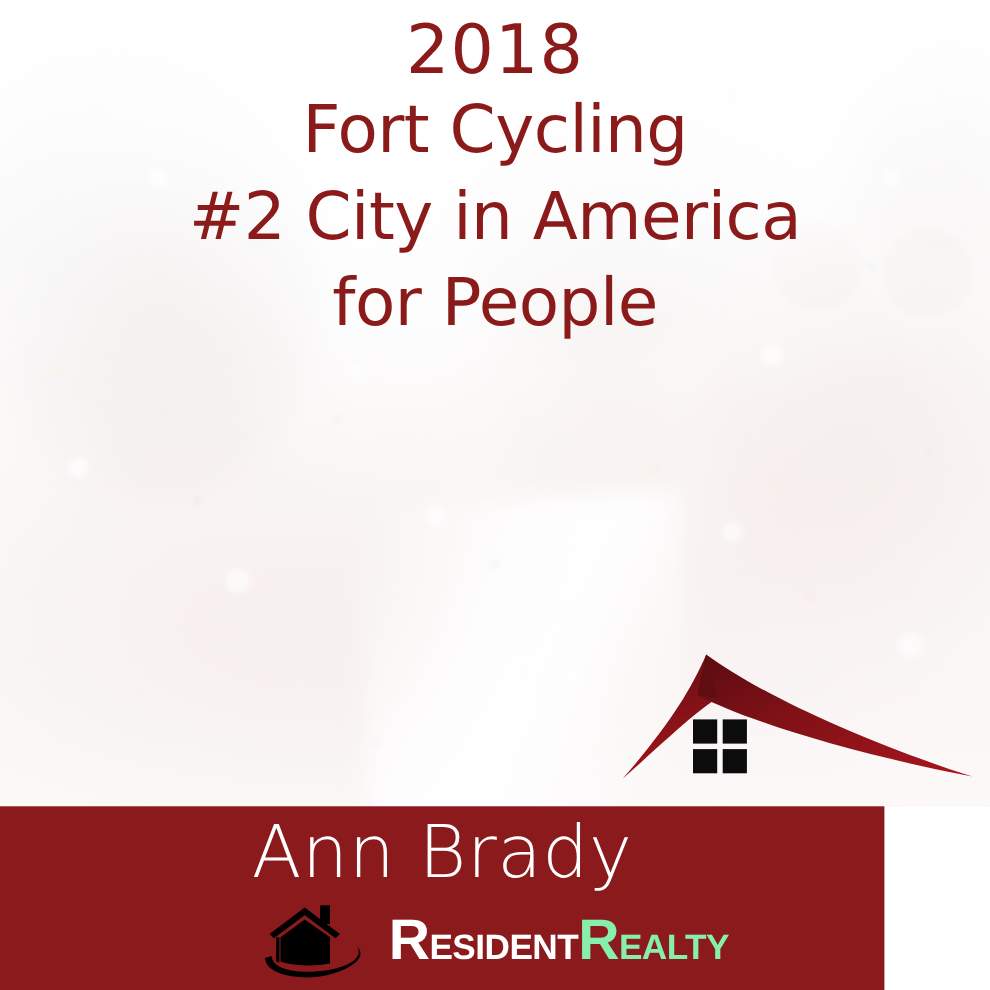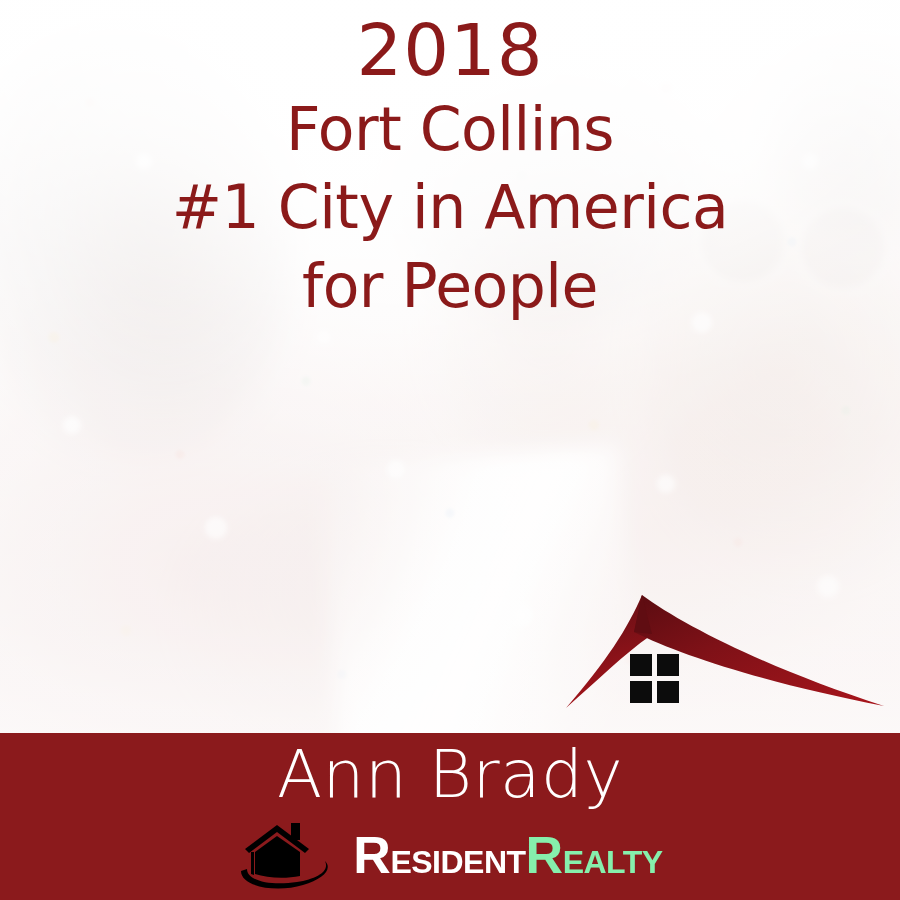--- a/index.html
+++ b/index.html
@@ -169,21 +169,21 @@
     left: 0; top: 0;
     width: 900px;
     text-align: center;
     color: #8b1a1a;
   }
 
   .year {
     margin: 0;
     padding-top: 12px;
     font-family: "DejaVu Sans", sans-serif;
-    font-size: 72px;
+    font-size: 62px;
     font-weight: 400;
     line-height: 1.08;
     letter-spacing: 1px;
   }
 
   .lines {
     margin: 0;
     padding: 0;
     list-style: none;
   }
@@ -203,21 +203,21 @@
     top: 580px;
     width: 342px;
     height: 140px;
   }
 
   
   .banner {
     position: absolute;
     left: 0;
     top: 733px;
-    width: 900px;
+    width: 804px;
     height: 167px;
     background: #8b1a1c;
   }
 
   .agent-name {
     margin: 0;
     padding-top: 6px;
     text-align: center;
     color: #ffffff;
     font-family: "DejaVu Sans", sans-serif;
@@ -279,22 +279,22 @@
 
     <div class="confetti confetti-a"></div>
     <div class="confetti confetti-b"></div>
 
     <div class="white-veil"></div>
   </div>
 
   <div class="headline-stack">
     <div class="year">2018</div>
     <ul class="lines">
-      <li>Fort Collins</li>
-      <li>#1 City in America</li>
+      <li>Fort Cycling</li>
+      <li>#2 City in America</li>
       <li>for People</li>
     </ul>
   </div>
 
   <div class="roof-mark">
     <svg viewBox="0 0 342 140" width="342" height="140">
       <defs>
         <linearGradient id="roofGrad" x1="0" y1="0" x2="0.22" y2="1">
           <stop offset="0%" stop-color="#5e0d12"></stop>
           <stop offset="45%" stop-color="#7c1117"></stop>

